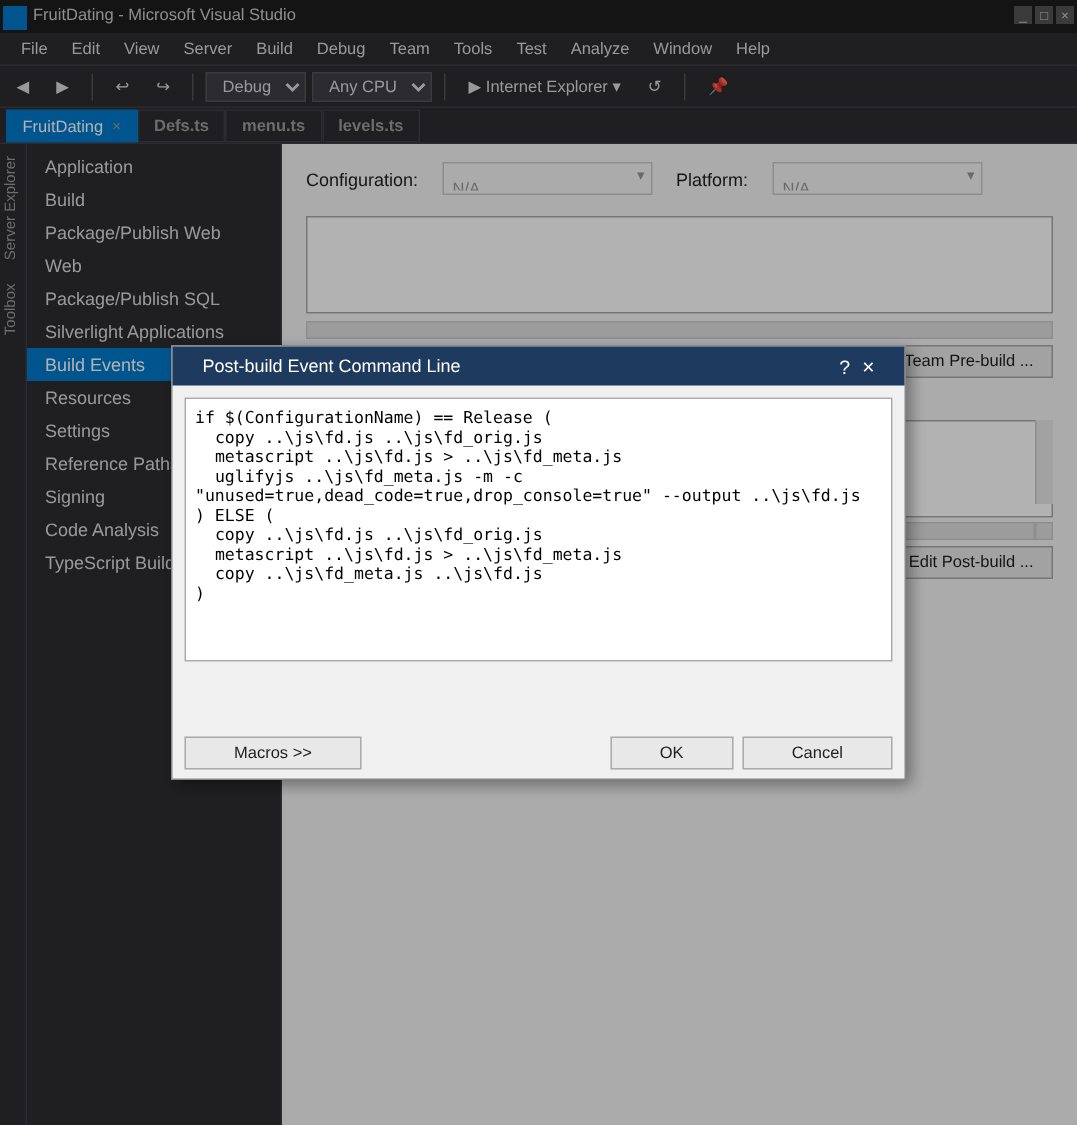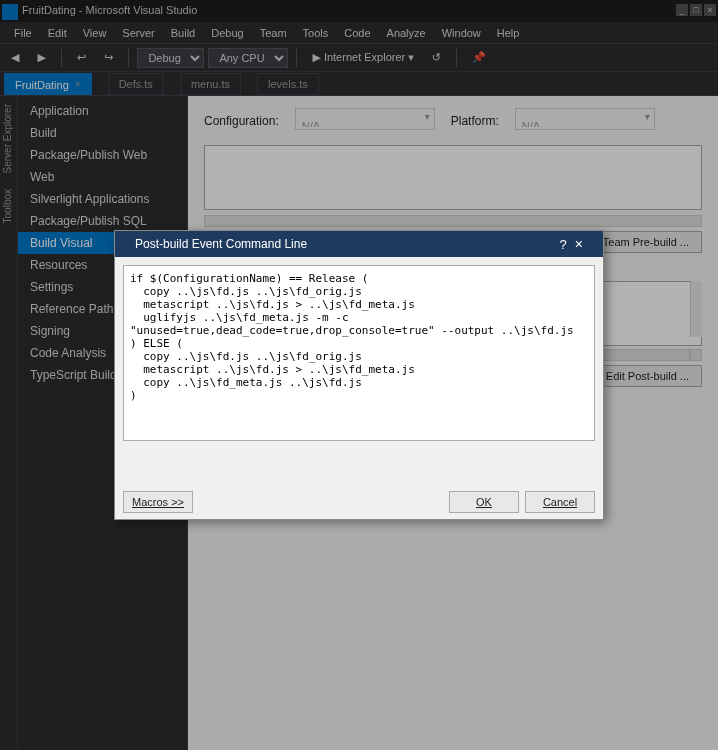--- a/index.html
+++ b/index.html
@@ -16,24 +16,24 @@
     .menu-item { color: #dcdcdc; font-size: 11px; padding: 2px 8px; cursor: pointer; }
 
     
     .toolbar { background: #2d2d30; display: flex; align-items: center; height: 28px; padding: 0 4px; border-bottom: 1px solid #3f3f46; gap: 4px; }
     .toolbar-btn { background: transparent; border: 1px solid transparent; color: #dcdcdc; font-size: 11px; padding: 2px 6px; cursor: pointer; }
     .toolbar-separator { width: 1px; height: 18px; background: #555; margin: 0 4px; }
     .toolbar-dropdown { background: #3f3f46; border: 1px solid #555; color: #dcdcdc; font-size: 11px; padding: 2px 6px; height: 20px; }
 
     
     .tabs-bar { background: #2d2d30; display: flex; align-items: flex-end; height: 24px; padding: 0 4px; border-bottom: 1px solid #3f3f46; }
-    .tab { display: flex; align-items: center; padding: 3px 10px; font-size: 11px; cursor: pointer; border: 1px solid transparent; height: 22px; color: #9d9d9d; margin-right: 16px; }
+    .tab { display: flex; align-items: center; padding: 3px 10px; font-size: 11px; cursor: pointer; border: 1px solid transparent; height: 22px; color: #9d9d9d; margin-right: 0; }
     .tab.active { background: #007acc; color: white; border-bottom: none; }
     .tab .tab-close { margin-left: 6px; color: #999; font-size: 10px; }
-    .tab:not(.active) { background: #2d2d30; border-color: #3f3f46; }
+    .tab:not(.active) { background: #2d2d30; border-color: #3f3f46; font-weight: bold; }
 
     
     .main-layout { display: flex; height: calc(750px - 22px - 22px - 28px - 24px); }
 
     
     .side-labels { display: flex; flex-direction: column; width: 18px; background: #2d2d30; border-right: 1px solid #3f3f46; }
     .side-label { writing-mode: vertical-rl; transform: rotate(180deg); font-size: 10px; color: #9d9d9d; padding: 8px 2px; cursor: pointer; }
 
     
     .sidebar { width: 170px; background: #2d2d30; border-right: 1px solid #3f3f46; padding-top: 4px; }
@@ -67,21 +67,21 @@
     .modal-overlay { position: fixed; top: 0; left: 0; width: 718px; height: 750px; background: rgba(0,0,0,0.3); z-index: 100; display: flex; align-items: center; justify-content: center; }
     .modal { background: #f0f0f0; border: 1px solid #888; box-shadow: 3px 3px 10px rgba(0,0,0,0.4); width: 490px; min-height: 290px; display: flex; flex-direction: column; }
     .modal-titlebar { background: #1e3a5f; color: white; display: flex; align-items: center; padding: 4px 20px; height: 26px; font-size: 12px; }
     .modal-title { flex: 1; }
     .modal-help { color: white; margin-right: 8px; font-size: 13px; cursor: pointer; }
     .modal-close { color: white; font-size: 14px; cursor: pointer; background: none; border: none; }
     .modal-body { flex: 1; padding: 8px; display: flex; flex-direction: column; }
     .modal-textarea { flex: 1; width: 100%; height: 176px; border: 1px solid #aaa; background: white; font-family: Consolas, monospace; font-size: 11px; padding: 6px; resize: none; overflow-y: auto; }
     .modal-footer { display: flex; justify-content: flex-end; padding: 6px 8px; gap: 6px; align-items: center; }
     .modal-footer-left { flex: 1; }
-    .modal-btn { background: #e8e8e8; border: 1px solid #aaa; color: #1e1e1e; font-size: 11px; padding: 4px 8px; cursor: pointer; min-width: 70px; text-decoration: underline; }
+    .modal-btn { background: #e8e8e8; border: 1px solid #aaa; color: #1e1e1e; font-size: 11px; padding: 4px 32px; cursor: pointer; min-width: 70px; }
 
     .vs-logo { width: 16px; height: 16px; background: #007acc; display: inline-block; margin-right: 4px; }
 
     .textarea-wrap { position: relative; }
     .textarea-vscroll { position: absolute; right: 0; top: 0; width: 12px; height: calc(100% - 12px); background: #e8e8e8; border-left: 1px solid #ccc; }
 
     .btn-row { display: flex; justify-content: flex-end; margin-top: 4px; }
   </style>
 </head>
 <body>
@@ -98,21 +98,21 @@
 
 <div class="menu-bar">
   <span class="menu-item">File</span>
   <span class="menu-item">Edit</span>
   <span class="menu-item">View</span>
   <span class="menu-item">Server</span>
   <span class="menu-item">Build</span>
   <span class="menu-item">Debug</span>
   <span class="menu-item">Team</span>
   <span class="menu-item">Tools</span>
-  <span class="menu-item">Code</span>
+  <span class="menu-item">Test</span>
   <span class="menu-item">Analyze</span>
   <span class="menu-item">Window</span>
   <span class="menu-item">Help</span>
 </div>
 
 <div class="toolbar">
   <button class="toolbar-btn">◀</button>
   <button class="toolbar-btn">▶</button>
   <div class="toolbar-separator"></div>
   <button class="toolbar-btn">↩</button>
@@ -152,23 +152,23 @@
   <div class="side-labels">
     <span class="side-label">Server Explorer</span>
     <span class="side-label">Toolbox</span>
   </div>
 
   <div class="sidebar">
     <div class="sidebar-item">Application</div>
     <div class="sidebar-item">Build</div>
     <div class="sidebar-item">Package/Publish Web</div>
     <div class="sidebar-item">Web</div>
+    <div class="sidebar-item">Package/Publish SQL</div>
     <div class="sidebar-item">Silverlight Applications</div>
-    <div class="sidebar-item">Package/Publish SQL</div>
-    <div class="sidebar-item active">Build Visual</div>
+    <div class="sidebar-item active">Build Events</div>
     <div class="sidebar-item">Resources</div>
     <div class="sidebar-item">Settings</div>
     <div class="sidebar-item">Reference Paths</div>
     <div class="sidebar-item">Signing</div>
     <div class="sidebar-item">Code Analysis</div>
     <div class="sidebar-item">TypeScript Build</div>
   </div>
 
   <div class="content">
 

